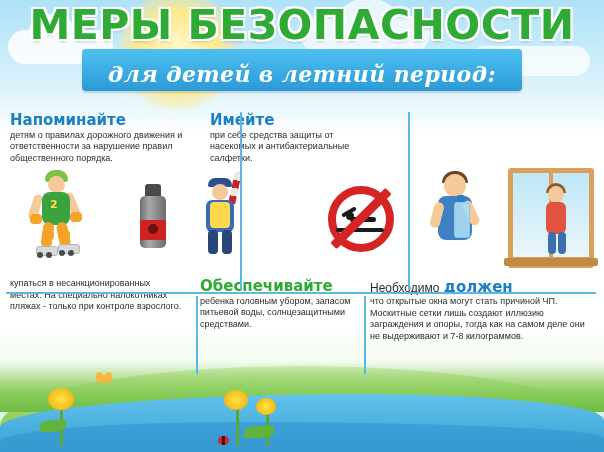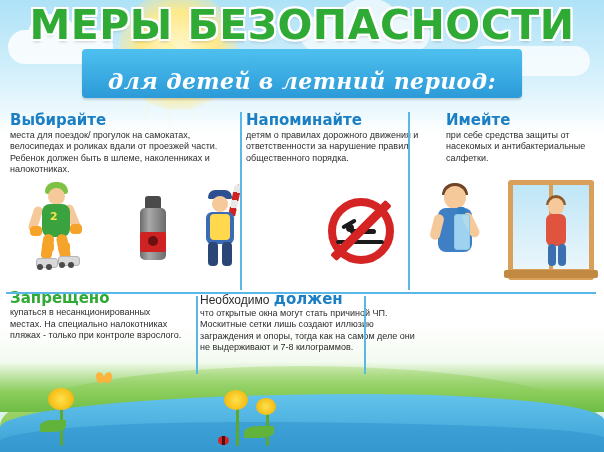--- a/index.html
+++ b/index.html
@@ -105,21 +105,21 @@
     line-height: 1.05;
     text-shadow:
       -2px 0 #ffffff, 2px 0 #ffffff, 0 -2px #ffffff, 0 2px #ffffff,
       -2px -2px #ffffff, 2px -2px #ffffff, -2px 2px #ffffff, 2px 2px #ffffff,
       0 3px 3px rgba(0,0,0,0.18);
   }
   .title-sub-band {
     position: relative;
     display: inline-block;
     margin-top: 2px;
-    padding: 19px 26px 4px 26px;
+    padding: 12px 26px 4px 26px;
     background: linear-gradient(to bottom, #4ec0ef 0%, #2b9ad8 100%);
     border-radius: 4px;
     box-shadow: 0 2px 2px rgba(0,0,0,0.15);
   }
   .title-sub {
     font-family: "DejaVu Serif", serif;
     font-style: italic;
     font-weight: bold;
     font-size: 22px;
     color: #ffffff;
@@ -275,24 +275,20 @@
   <div class="title-wrap">
     <div class="title-main">МЕРЫ БЕЗОПАСНОСТИ</div>
     <div class="title-sub-band">
       <span class="title-sub">для детей в летний период:</span>
     </div>
   </div>
 
   <div class="content">
 
     <div class="row">
-      <div class="col" style="width:236px;">
-        <div class="hd">Выбирайте</div>
-        <div class="body-txt">места для поездок/ прогулок на самокатах, велосипедах и роликах вдали от проезжей части. Ребенок должен быть в шлеме, наколенниках и налокотниках.</div>
-      </div>
       <div class="col" style="width:200px;">
         <div class="hd">Напоминайте</div>
         <div class="body-txt">детям о правилах дорожного движения и ответственности за нарушение правил общественного порядка.</div>
       </div>
       <div class="col" style="width:168px;">
         <div class="hd">Имейте</div>
         <div class="body-txt">при себе средства защиты от насекомых и антибактериальные салфетки.</div>
       </div>
     </div>
 
@@ -365,22 +361,25 @@
         <div class="kid-head"></div>
         <div class="kid-body"></div>
         <div class="kid-leg" style="left:48px; top:66px;"></div>
         <div class="kid-leg" style="left:58px; top:66px;"></div>
         <div class="win-sill"></div>
       </div>
     </div>
 
     <div class="row" style="margin-top:2px;">
       <div class="col" style="width:190px;">
-        <div class="hd green">Запрещено</div>
         <div class="body-txt">купаться в несанкционированных местах. На специально налокотниках пляжах - только при контроле взрослого.</div>
+      </div>
+      <div class="col" style="width:170px;">
+        <div class="hd green">Обеспечивайте</div>
+        <div class="body-txt">ребенка головным убором, запасом питьевой воды, солнцезащитными средствами.</div>
       </div>
       <div class="col" style="width:244px;">
         <div style="line-height:1.1;">
           <span class="body-txt" style="font-size:12px;">Необходимо</span>
           <span class="inline-hd">должен</span>
         </div>
         <div class="body-txt">что открытые окна могут стать причиной ЧП. Москитные сетки лишь создают иллюзию заграждения и опоры, тогда как на самом деле они не выдерживают и 7-8 килограммов.</div>
       </div>
     </div>
   </div>

